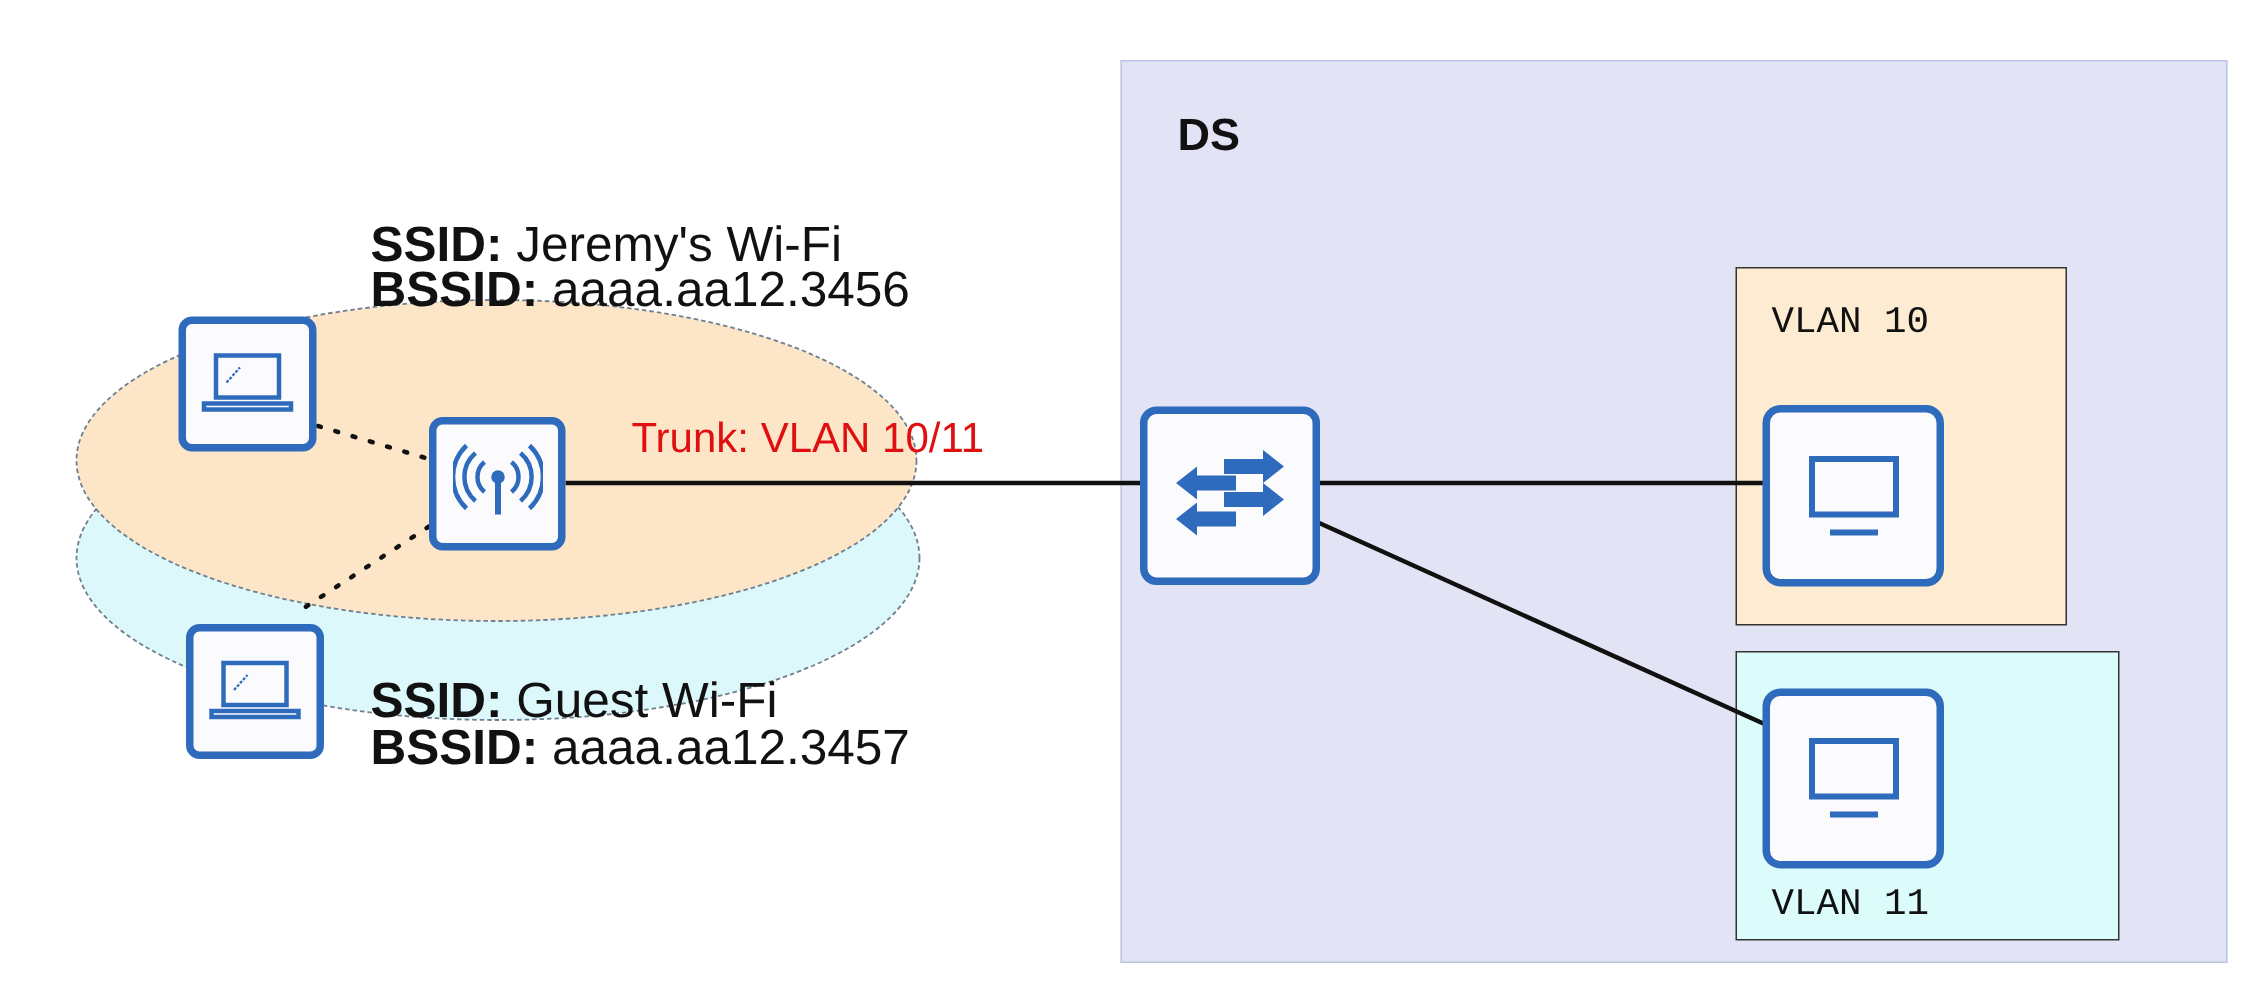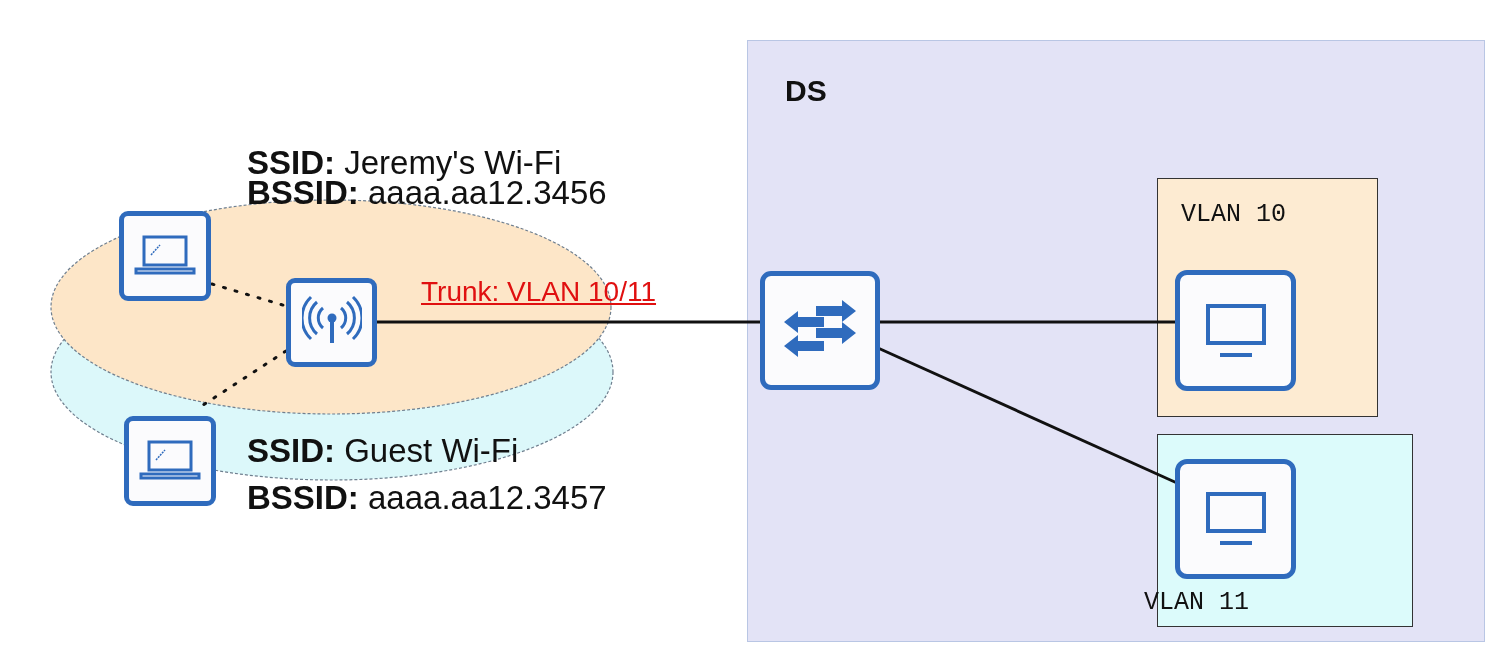--- a/index.html
+++ b/index.html
@@ -1,53 +1,53 @@
 <!DOCTYPE html>
 <html><head>
 <meta charset="utf-8">
 <style>
   html, body { margin: 0; padding: 0; background: #ffffff; }
   body { width: 1510px; height: 672px; position: relative; overflow: hidden; font-family: "Liberation Sans", sans-serif; }
   svg.canvas { position: absolute; left: 0; top: 0; }
   .lbl { position: absolute; font-size: 33px; color: #111; white-space: nowrap; font-family: "Liberation Sans", sans-serif; }
   .lbl b { font-weight: bold; }
-  .trunk { position: absolute; color: #e01010; font-size: 28px; white-space: nowrap; text-decoration: underline; }
+  .trunk { position: absolute; color: #e01010; font-size: 28px; white-space: nowrap; }
   .ds-title { position: absolute; font-weight: bold; font-size: 30px; color: #111; }
   .vlan-lbl { position: absolute; font-size: 25px; color: #111; font-family: Liberation Mono, monospace; }
   .ds-box { position: absolute; left: 747px; top: 40px; width: 738px; height: 602px; background: #e3e3f6; border: 1.5px solid #b9c6e4; box-sizing: border-box; }
   .vlan10-box { position: absolute; left: 1157px; top: 178px; width: 221px; height: 239px; background: #fdebd2; border: 1.5px solid #333; box-sizing: border-box; }
   .vlan11-box { position: absolute; left: 1157px; top: 434px; width: 256px; height: 193px; background: #dcfbfb; border: 1.5px solid #333; box-sizing: border-box; }
   .dev { position: absolute; background: #fbfbfd; border: 5px solid #2f6bbd; border-radius: 9px; box-sizing: border-box; display: flex; align-items: center; justify-content: center; }
 </style>
 </head>
 <body>
 
 <div class="ds-box"></div>
 <div class="ds-title" style="left:785px; top:74px;">DS</div>
 <div class="vlan10-box"></div>
 <div class="vlan-lbl" style="left:1181px; top:200px;">VLAN 10</div>
 <div class="vlan11-box"></div>
-<div class="vlan-lbl" style="left:1144px; top:588px;text-align:center;">VLAN 11</div>
+<div class="vlan-lbl" style="left:1181px; top:588px;text-align:center;">VLAN 11</div>
 
 <svg class="canvas" width="1510" height="672">
   <ellipse cx="332" cy="372" rx="281" ry="108" fill="#dcf8fa" stroke="#6f7f8f" stroke-width="1.2" stroke-dasharray="3,2"></ellipse>
   <ellipse cx="331" cy="307" rx="280" ry="107" fill="#fde6c8" stroke="#6f7f8f" stroke-width="1.2" stroke-dasharray="3,2"></ellipse>
 
   <line x1="212" y1="284" x2="286" y2="306" stroke="#111" stroke-width="3" stroke-dasharray="2,10" stroke-linecap="round"></line>
   <line x1="286" y1="351" x2="197" y2="409" stroke="#111" stroke-width="3" stroke-dasharray="2,10" stroke-linecap="round"></line>
 
   <line x1="377" y1="322" x2="762" y2="322" stroke="#111" stroke-width="3"></line>
 
   <line x1="878" y1="322" x2="1177" y2="322" stroke="#111" stroke-width="3"></line>
   <line x1="878" y1="348" x2="1177" y2="483" stroke="#111" stroke-width="3"></line>
 </svg>
 
 <div class="lbl" style="left:247px; top:144px;"><b>SSID:</b><span> Jeremy's Wi-Fi</span></div>
 <div class="lbl" style="left:247px; top:174px;"><b>BSSID:</b><span> aaaa.aa12.3456</span></div>
-<div class="lbl" style="left:247px; top:432px;"><b>SSID:</b><span> Guest Wi-Fi</span></div>
+<div class="lbl" style="left:247px; top:448px;"><b>SSID:</b><span> Guest Wi-Fi</span></div>
 <div class="lbl" style="left:247px; top:479px;"><b>BSSID:</b><span> aaaa.aa12.3457</span></div>
 
 <div class="trunk" style="left:421px; top:276px;">Trunk: VLAN 10/11</div>
 
 <div class="dev" style="left:119px; top:211px; width:92px; height:90px;">
   <svg width="62" height="46" viewBox="0 0 62 46">
     <rect x="10" y="4" width="42" height="28" fill="none" stroke="#2f6bbd" stroke-width="3"></rect>
     <path d="M2 36 H60 V40 H2 Z" fill="none" stroke="#2f6bbd" stroke-width="3"></path>
     <line x1="17" y1="22" x2="26" y2="12" stroke="#2f6bbd" stroke-width="1.5" stroke-dasharray="2,1"></line>
   </svg>

